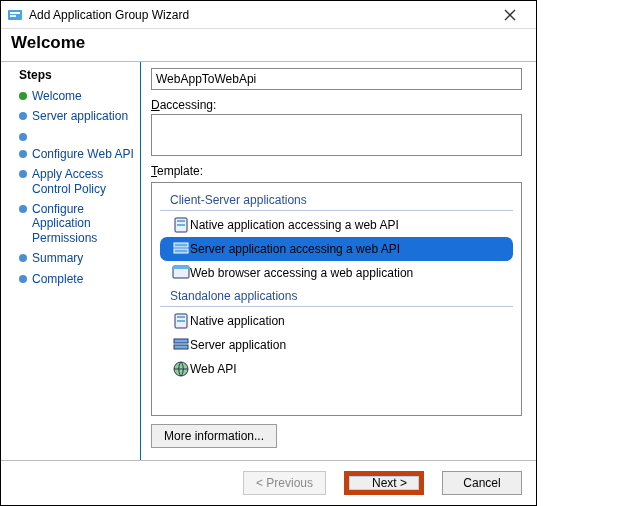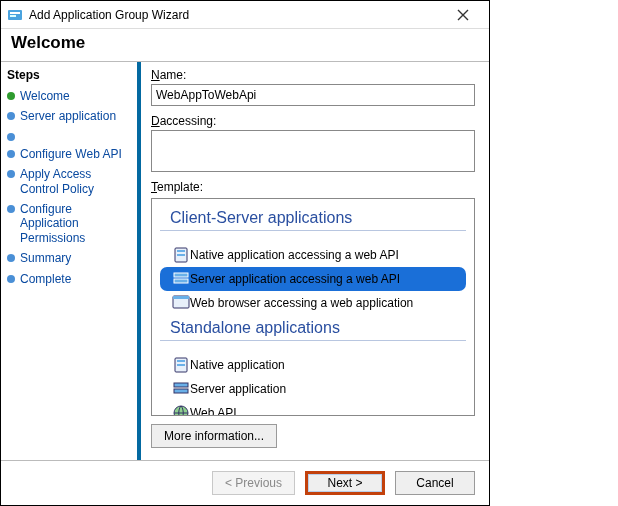--- a/index.html
+++ b/index.html
@@ -4,21 +4,21 @@
 <style>
   * { box-sizing: border-box; }
   body {
     margin: 0;
     font-family: "Segoe UI", Tahoma, sans-serif;
     font-size: 12px;
     background: #fff;
     color: #000;
   }
   .window {
-    width: 490px;
+    width: 537px;
     height: 506px;
     border: 1px solid #000;
     background: #fff;
     display: flex;
     flex-direction: column;
     position: relative;
   }
   .titlebar {
     height: 28px;
     display: flex;
@@ -45,22 +45,22 @@
     font-size: 17px;
     font-weight: bold;
   }
   .body {
     flex: 1;
     display: flex;
     overflow: hidden;
   }
   .sidebar {
     width: 140px;
-    padding: 6px 4px 6px 6px;
-    border-right: 4px solid #0369a1;
+    padding: 6px 4px 6px 18px;
+    border-right: 1px solid #0369a1;
   }
   .sidebar h2 {
     margin: 0 0 4px 0;
     font-size: 12px;
     font-weight: bold;
   }
   .step {
     display: flex;
     align-items: flex-start;
     gap: 5px;
@@ -103,24 +103,24 @@
   }
   .template-box {
     flex: 1;
     border: 1px solid #888;
     margin-top: 2px;
     overflow: auto;
     padding: 6px 8px 8px 8px;
   }
   .group-head {
     color: #2a4fa0;
-    font-size: 16px;
+    font-size: 12px;
     padding: 2px 0 3px 10px;
     border-bottom: 1px solid #b8c6e0;
-    margin: 2px 0 12px 0;
+    margin: 2px 0 2px 0;
   }
   .tmpl-item {
     display: flex;
     align-items: center;
     gap: 0;
     padding: 3px 4px 3px 12px;
     height: 24px;
   }
   .tmpl-item.selected {
     background: #1a6fd8;
@@ -129,34 +129,35 @@
   }
   .tmpl-item .tico {
     width: 18px; height: 18px;
     flex: 0 0 18px;
   }
   .footer {
     border-top: 1px solid #bbb;
     padding: 10px 14px;
     display: flex;
     justify-content: flex-end;
-    gap: 10px;
+    gap: 18px;
   }
   .more-row { padding: 8px 0 2px 0; }
   button.win {
     min-width: 80px;
     height: 24px;
     font: inherit;
     background: #efefef;
     border: 1px solid #9a9a9a;
     padding: 0 12px;
   }
   button.win.primary {
-    border: 3px solid #c2410c;
+    border: 5px solid #c2410c;
     box-shadow: 0 0 0 1px rgba(26,111,216,.25) inset;
+    text-align: right;
   }
   button.win:disabled {
     color: #8a8a8a;
     background: #f4f4f4;
     border-color: #c8c8c8;
   }
   .gap { height: 8px; }
 </style>
 </head>
 <body>
@@ -215,21 +216,20 @@
             <span>Summary</span>
           </div>
           <div class="step">
             <span class="bullet pending"></span>
             <span>Complete</span>
           </div>
         </div>
     </div>
 
     <div class="main">
-      <p class="fld-label"><span class="u">N</span><span>ame:</span></p>
       <input type="text" class="name" value="WebAppToWebApi" style="">
       <div class="gap"></div>
       <p class="fld-label"><span class="u">D</span><span>accessing:</span></p>
       <textarea class="desc" style=""></textarea>
       <div class="gap"></div>
       <p class="fld-label"><span class="u">T</span><span>emplate:</span></p>
 
       <div class="template-box">
         <div class="group-head">Client-Server applications</div>
         <div id="client-items">

